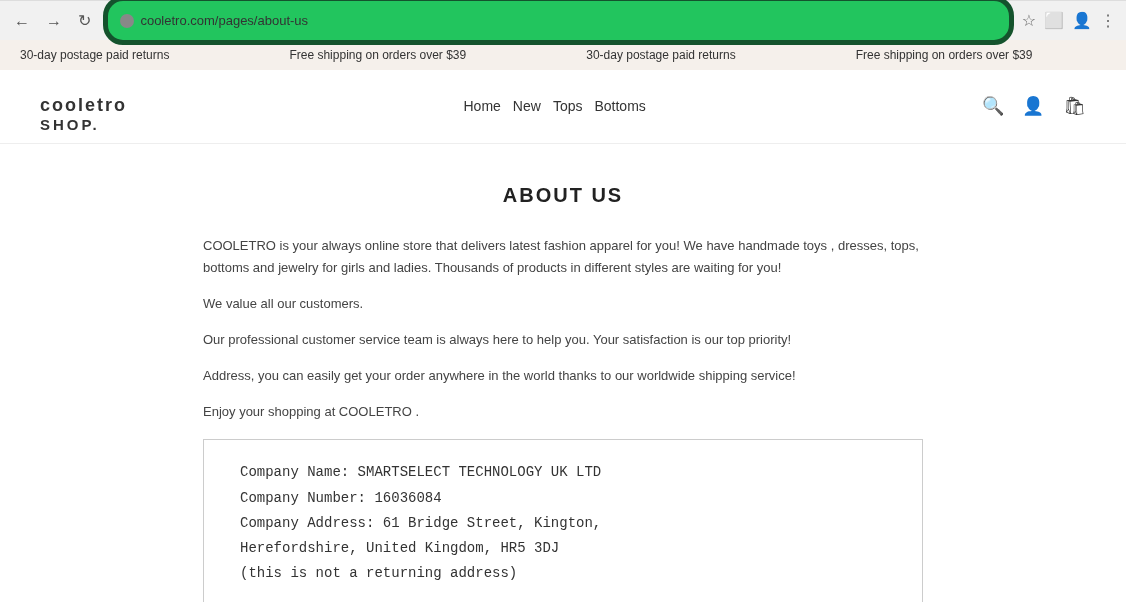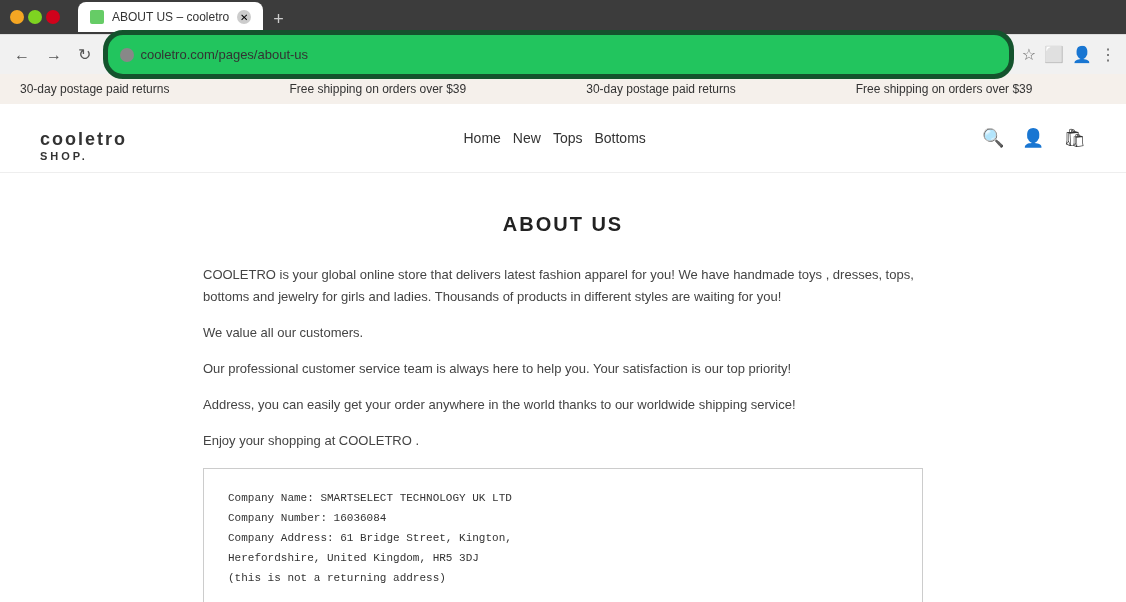--- a/index.html
+++ b/index.html
@@ -181,35 +181,20 @@
       font-size: 13px;
       line-height: 1.8;
       color: #333;
       background: #fff;
     }
   </style>
 </head>
 <body>
 
 <div class="browser-chrome">
-  <div class="browser-titlebar">
-    <div class="browser-controls">
-      <button class="browser-btn btn-minimize"></button>
-      <button class="browser-btn btn-restore"></button>
-      <button class="browser-btn btn-close"></button>
-    </div>
-    <div class="tab-bar">
-      <div class="tab">
-        <div class="tab-favicon"></div>
-        <span class="tab-label">ABOUT US – cooletro</span>
-        <button class="tab-close">✕</button>
-      </div>
-      <button class="new-tab-btn">+</button>
-    </div>
-  </div>
   <div class="browser-toolbar">
     <button class="nav-btn">←</button>
     <button class="nav-btn">→</button>
     <button class="nav-btn">↻</button>
     <div class="address-bar">
       <div class="address-favicon"></div>
       <span class="address-text">cooletro.com/pages/about-us</span>
     </div>
     <div class="toolbar-icons">
       <button class="toolbar-icon-btn">☆</button>
@@ -228,45 +213,45 @@
       <span class="announcement-item">Free shipping on orders over $39</span>
       <span class="announcement-item">30-day postage paid returns</span>
       <span class="announcement-item">Free shipping on orders over $39</span>
     </div>
   </div>
 
   <header class="site-header">
     <div class="logo-area">
       <div>
         <div style="font-size:18px;font-weight:900;color:#333;letter-spacing:2px;line-height:1.1;">cooletro</div>
-        <div style="font-size:11px;font-weight:700;color:#333;letter-spacing:3px;">SHOP.</div>
+        <div style="font-size:15px;font-weight:700;color:#333;letter-spacing:3px;">SHOP.</div>
       </div>
     </div>
     <nav class="nav-links">
       <a class="nav-link" href="#">Home</a>
       <a class="nav-link" href="#">New</a>
       <a class="nav-link" href="#">Tops</a>
       <a class="nav-link" href="#">Bottoms</a>
     </nav>
     <div class="header-icons">
       <button class="header-icon-btn">🔍</button>
       <button class="header-icon-btn">👤</button>
       <button class="header-icon-btn">🛍</button>
     </div>
   </header>
 
   <main class="main-content">
     <h1 class="page-title">ABOUT US</h1>
-    <p class="about-text">COOLETRO is your global online store that delivers latest fashion apparel for you! We have handmade toys , dresses, tops, bottoms and jewelry for girls and ladies. Thousands of products in different styles are waiting for you!</p>
+    <p class="about-text">COOLETRO is your always online store that delivers latest fashion apparel for you! We have handmade toys , dresses, tops, bottoms and jewelry for girls and ladies. Thousands of products in different styles are waiting for you!</p>
     <p class="about-text">We value all our customers.</p>
     <p class="about-text">Our professional customer service team is always here to help you. Your satisfaction is our top priority!</p>
     <p class="about-text">Address, you can easily get your order anywhere in the world thanks to our worldwide shipping service!</p>
     <p class="about-text">Enjoy your shopping at  COOLETRO .</p>
     <div class="company-box">
-      <pre style="white-space:pre-wrap;font-family:'Courier New',Courier,monospace;font-size:11px;">Company Name: SMARTSELECT TECHNOLOGY UK LTD
+      <pre style="white-space:pre-wrap;font-family:'Courier New',Courier,monospace;font-size:14px;margin-left:12px;">Company Name: SMARTSELECT TECHNOLOGY UK LTD
 Company Number: 16036084
 Company Address: 61 Bridge Street, Kington,
 Herefordshire, United Kingdom, HR5 3DJ
 (this is not a returning address)</pre>
     </div>
   </main>
 
 </div>
 
 </body></html>

